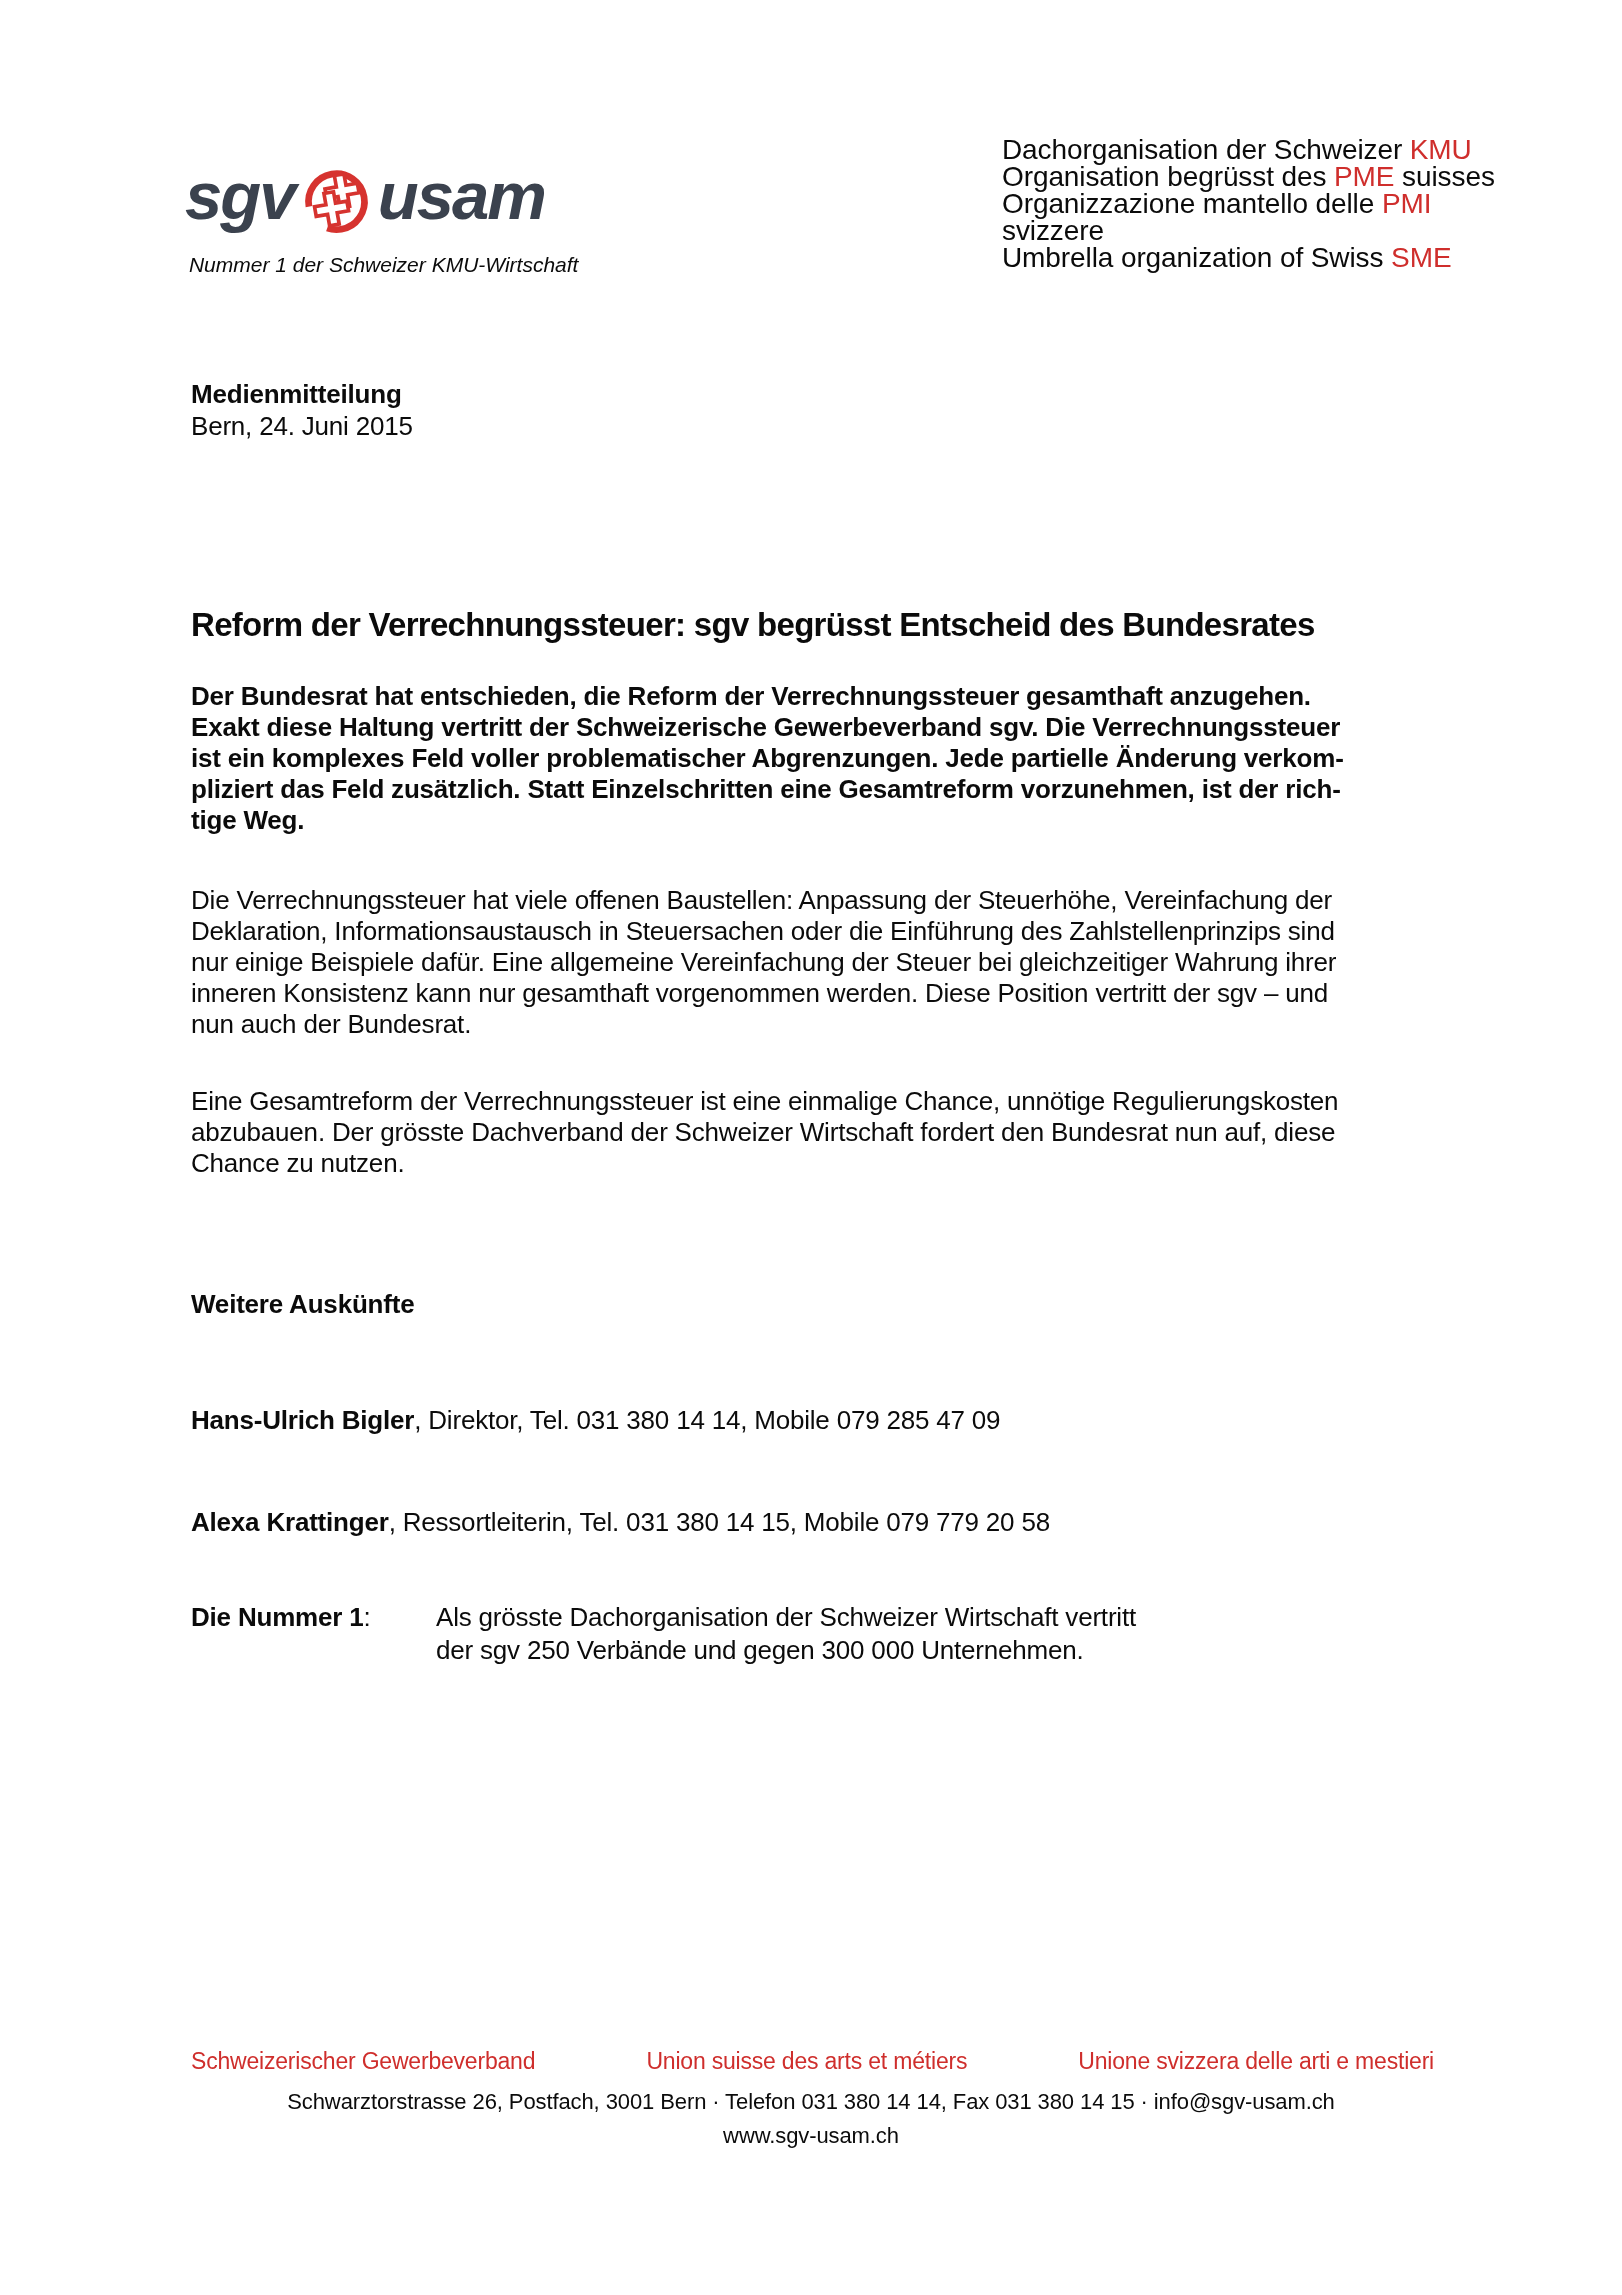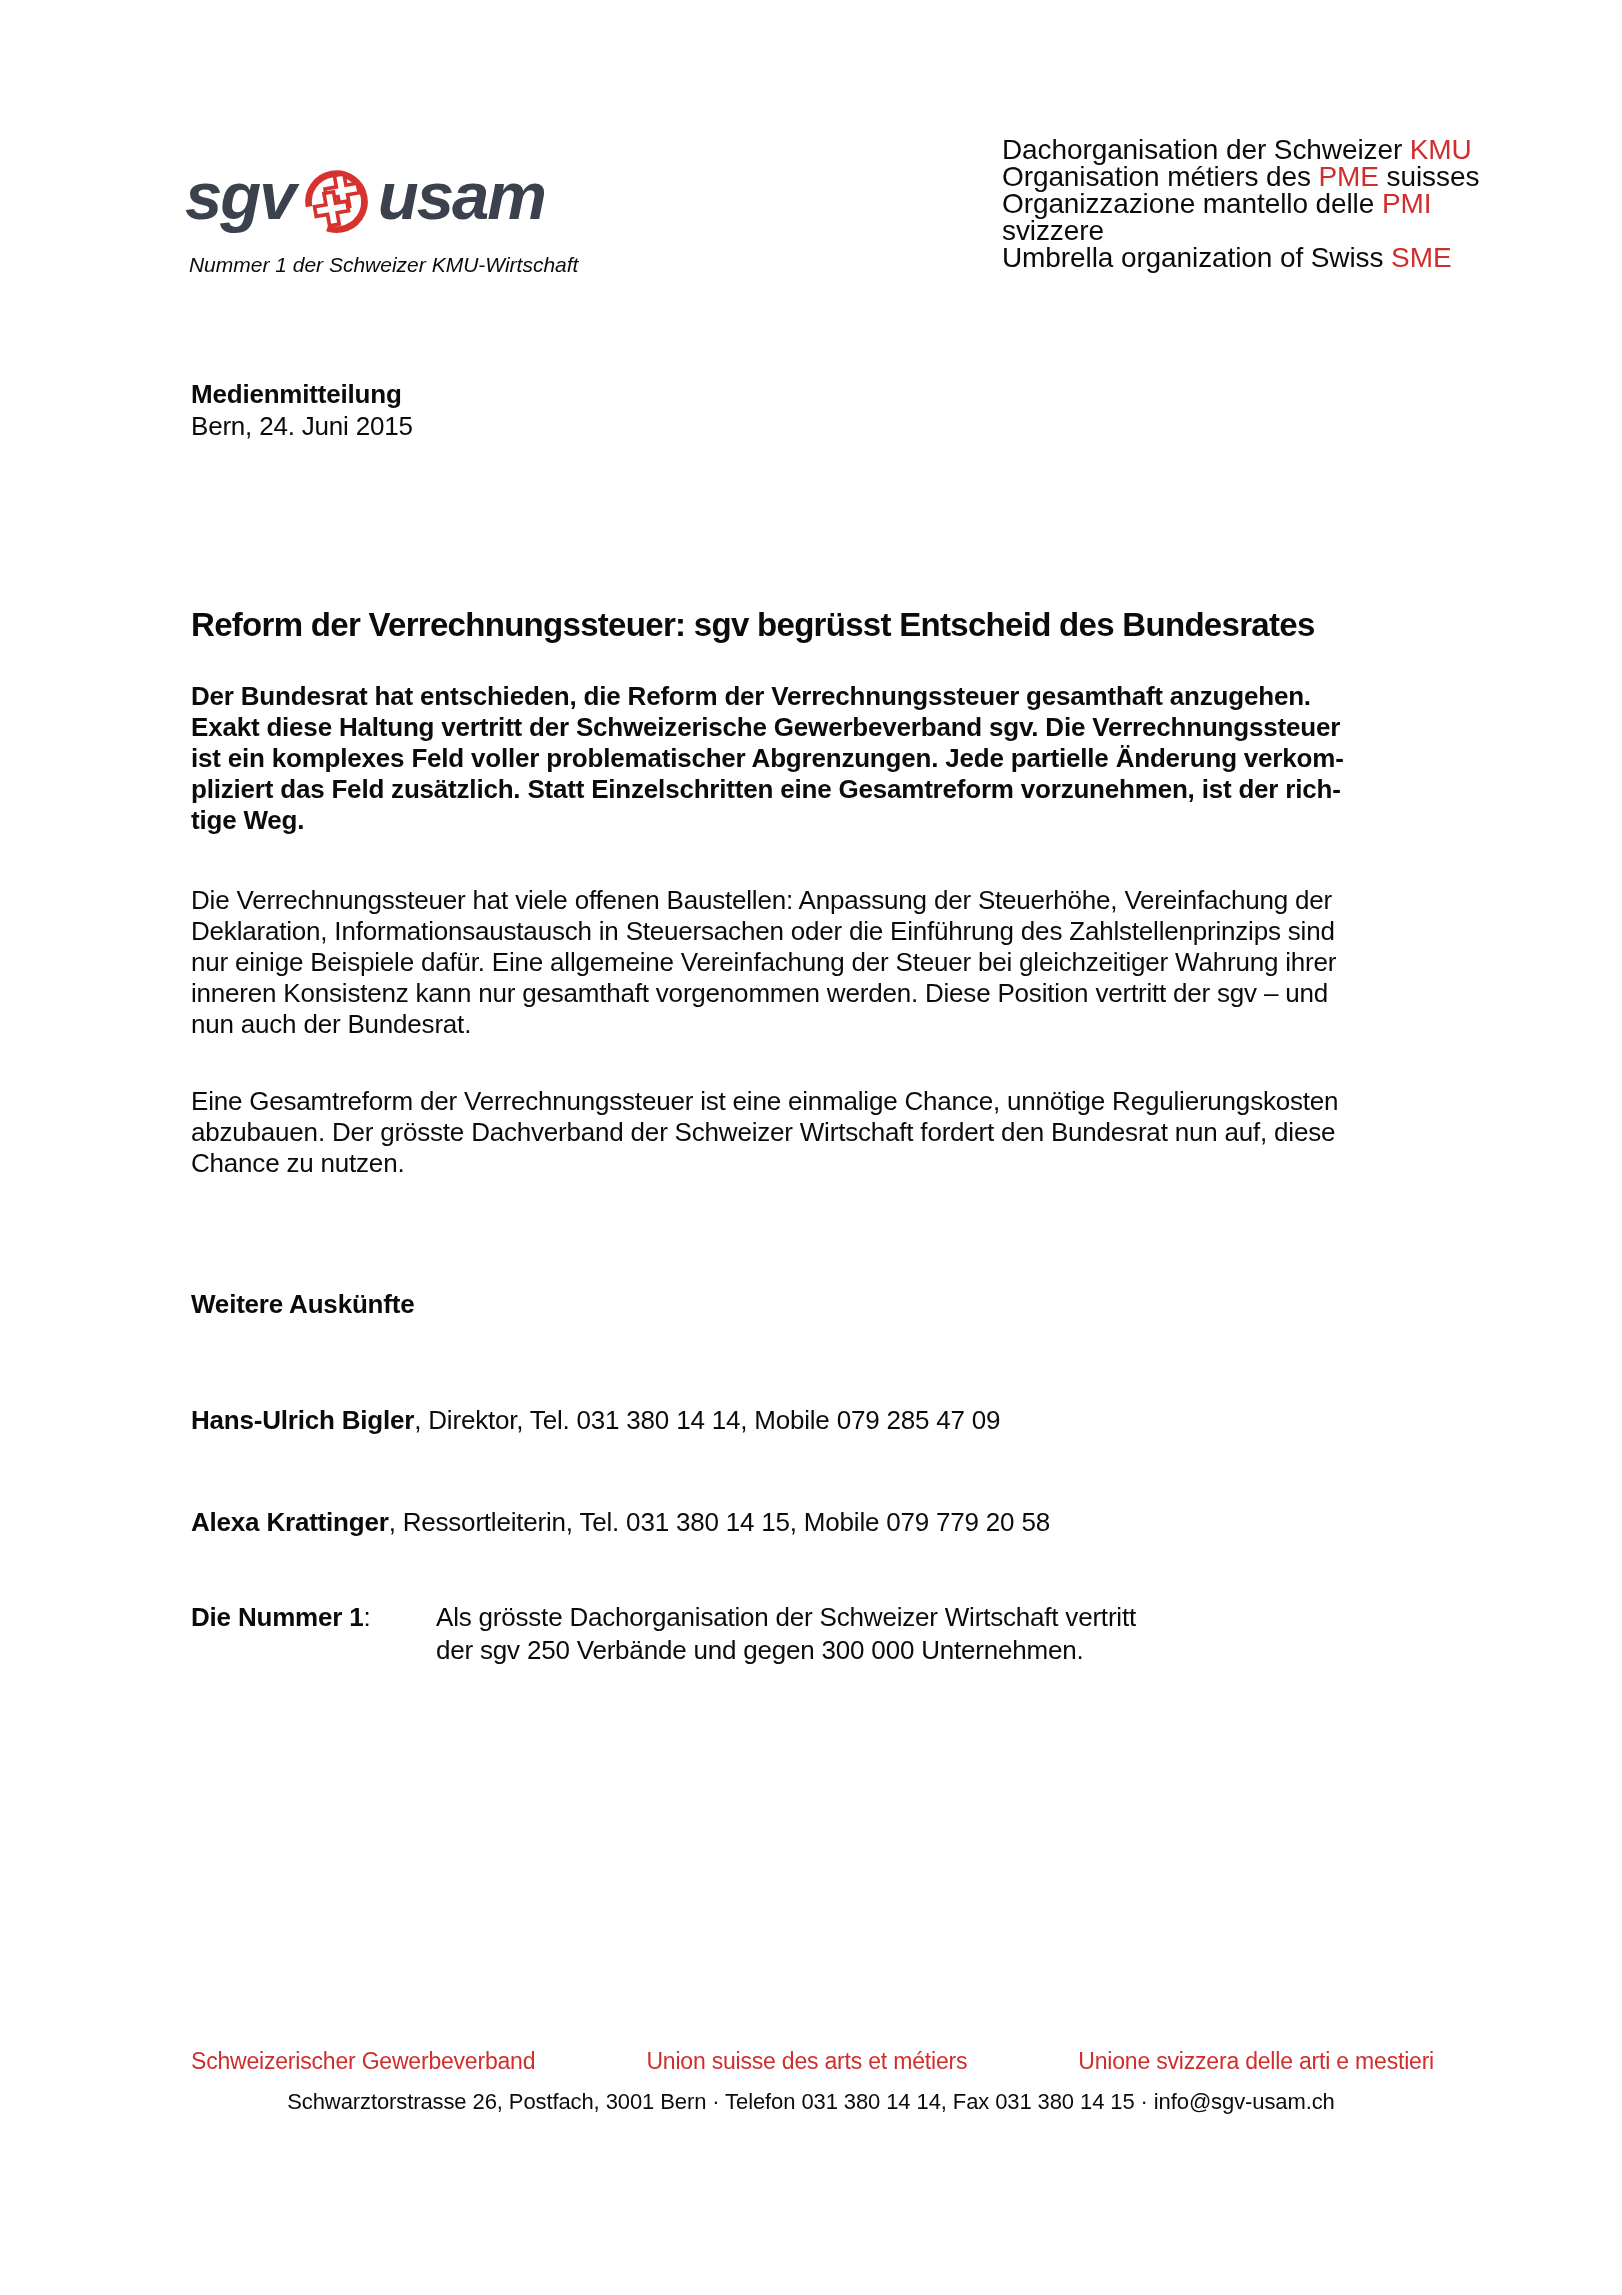--- a/index.html
+++ b/index.html
@@ -90,21 +90,21 @@
           </g>
         </svg>
       </span>
       <span class="logo-text">usam</span>
     </div>
     <div class="logo-tagline">Nummer 1 der Schweizer KMU-Wirtschaft</div>
   </div>
 
   <div class="org-langs">
     <div><span>Dachorganisation der Schweizer </span><span class="red">KMU</span><span></span></div>
-    <div><span>Organisation métiers des </span><span class="red">PME</span><span> suisses</span></div>
+    <div><span>Organisation begrüsst des </span><span class="red">PME</span><span> suisses</span></div>
     <div><span>Organizzazione mantello delle </span><span class="red">PMI</span><span> svizzere</span></div>
     <div><span>Umbrella organization of Swiss </span><span class="red">SME</span><span></span></div>
   </div>
 
   <div class="meta">
     <div class="doc-type">Medienmitteilung</div>
     <div>Bern, 24. Juni 2015</div>
   </div>
 
   <div class="title">Reform der Verrechnungssteuer: sgv begrüsst Entscheid des Bundesrates</div>
@@ -134,15 +134,16 @@
     <div class="fact-text">Als grösste Dachorganisation der Schweizer Wirtschaft vertritt
 der sgv 250 Verbände und gegen 300 000 Unternehmen.</div>
   </div>
 
   <div class="footer-orgs">
     <span>Schweizerischer Gewerbeverband</span>
     <span>Union suisse des arts et métiers</span>
     <span>Unione svizzera delle arti e mestieri</span>
   </div>
   <div class="footer-address">Schwarztorstrasse 26, Postfach, 3001 Bern  ·  Telefon 031 380 14 14, Fax 031 380 14 15  ·  info@sgv-usam.ch</div>
+  <div class="footer-site">www.sgv-usam.ch</div>
 
 </div>
 
 
 </body></html>

